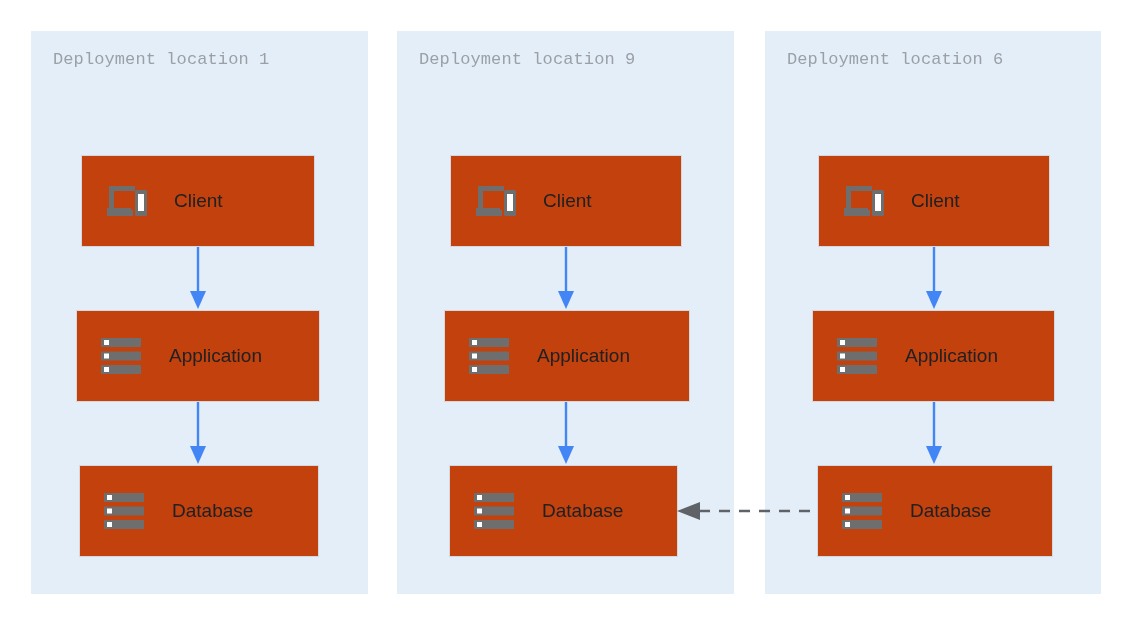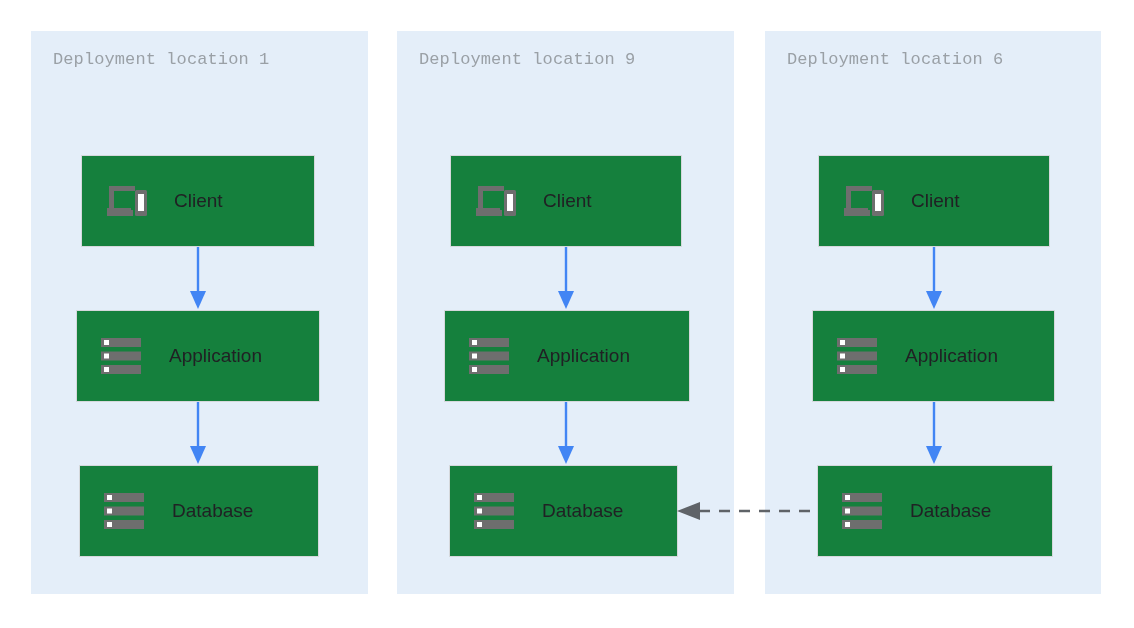--- a/index.html
+++ b/index.html
@@ -30,21 +30,21 @@
     left: 22px;
     font-size: 17px;
     line-height: 20px;
     color: #9aa0a6;
     white-space: nowrap;
     letter-spacing: 0.1px;
     font-family: Liberation Mono, monospace;
   }
   .node {
     position: absolute;
-    background: #15803d;
+    background: #c2410c;
     border: 1px solid #d5d8dc;
     box-sizing: border-box;
     display: flex;
     align-items: center;
     height: 92px;
   }
   .node .icon-wrap {
     position: absolute;
     left: 22px;
     top: 50%;

